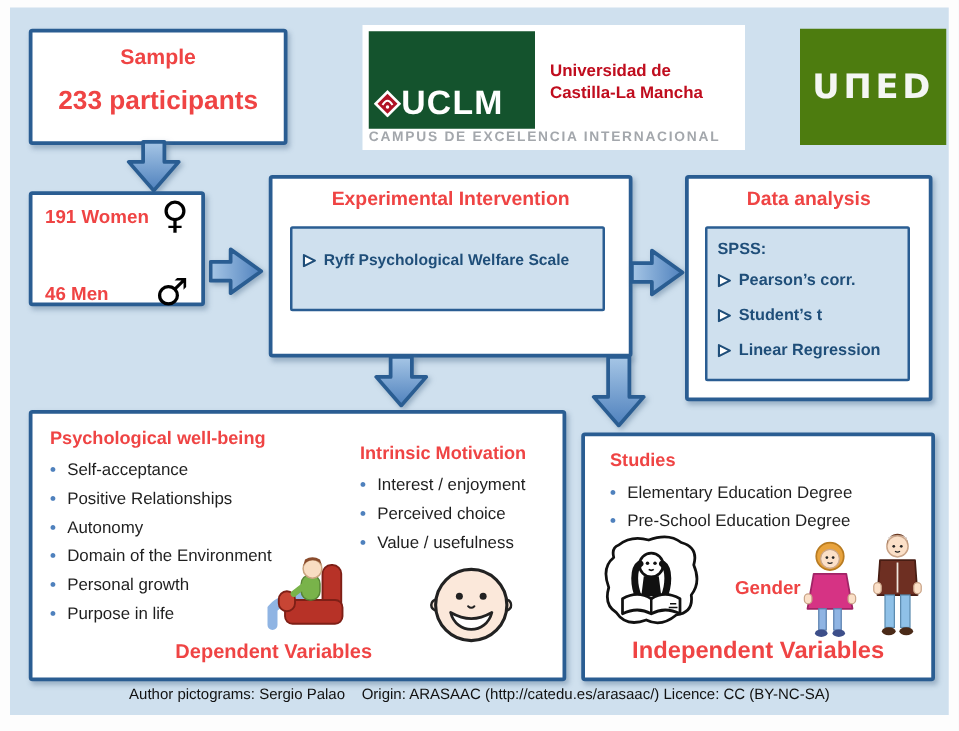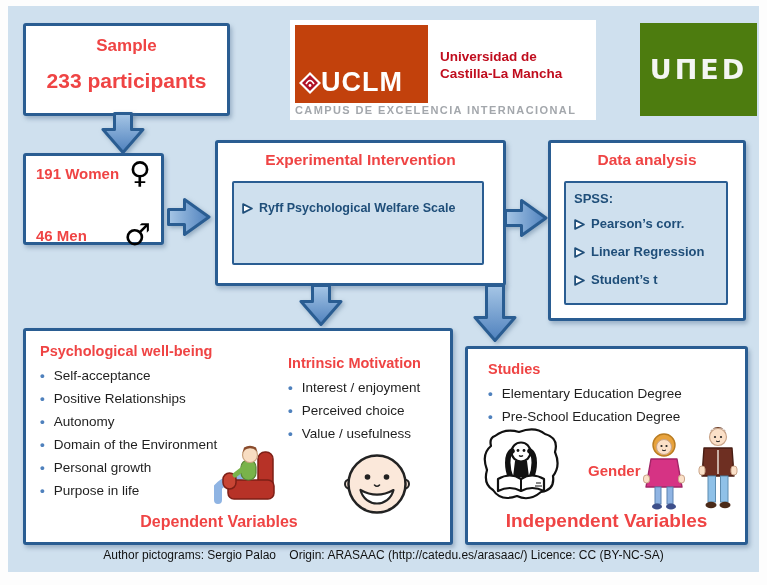--- a/index.html
+++ b/index.html
@@ -20,32 +20,32 @@
   
   #gender-box{left:23px;top:153px;width:141px;height:92px;display:flex;flex-direction:column;justify-content:space-around;padding:2px 0;box-sizing:border-box;gap:32px;}
   .grow{display:flex;align-items:center;justify-content:space-between;padding:0 10px;}
   .grow .lbl{font-size:15px;}
   .gsym{font-family:"DejaVu Sans",sans-serif;font-weight:bold;color:#000;}
   #female-symbol{font-size:30px;line-height:30px;}
   #male-symbol{font-size:30px;line-height:30px;}
 
   
   #uclm-panel{position:absolute;left:290px;top:20px;width:306px;height:100px;background:#ffffff;}
-  #uclm-redbox{position:absolute;left:5px;top:5px;width:133px;height:78px;background:#c2410c;}
+  #uclm-redbox{position:absolute;left:5px;top:5px;width:133px;height:78px;background:#14532d;}
   #uclm-acronym{position:absolute;left:26px;bottom:5px;color:#fff;font-weight:bold;font-size:27px;letter-spacing:1px;}
   #uclm-diamond{position:absolute;left:4px;bottom:9px;}
   #uclm-name{position:absolute;left:150px;top:28px;color:#c00d1e;font-weight:bold;font-size:13.5px;line-height:17px;}
   #uclm-campus{position:absolute;left:5px;top:84px;width:298px;color:#a3a7ac;font-weight:bold;font-size:11px;letter-spacing:1.4px;}
   #uned-box{position:absolute;left:640px;top:23px;width:117px;height:93px;background:#4d7c0f;display:flex;align-items:center;justify-content:center;}
   #uned-acronym{color:#f4f6f3;font-weight:600;font-size:27px;letter-spacing:3px;font-family:"DejaVu Sans",sans-serif;}
 
   
   #exp-box{left:215px;top:140px;width:285px;height:140px;}
   #exp-box .title{text-align:center;margin-top:8px;font-size:15.5px;}
-  #exp-inner{left:14px;top:38px;width:252px;height:84px;padding:12px 0 0 8px;box-sizing:border-box;}
+  #exp-inner{left:14px;top:38px;width:252px;height:68px;padding:12px 0 0 8px;box-sizing:border-box;}
   .arrow-item{display:flex;align-items:center;gap:6px;font-size:12.5px;font-weight:bold;color:#1f4e79;line-height:26px;}
 
   
   #data-box{left:548px;top:140px;width:192px;height:175px;}
   #data-box .title{text-align:center;margin-top:8px;font-size:15.5px;}
   #data-inner{left:13px;top:38px;width:164px;height:124px;padding:8px 0 0 8px;box-sizing:border-box;}
   #data-inner .sw{font-size:13px;font-weight:bold;color:#1f4e79;margin-bottom:4px;}
   #data-inner .arrow-item{font-size:13px;line-height:28px;}
 
   
@@ -156,27 +156,27 @@
       <div class="arrow-item">
         <svg width="11" height="11" viewBox="0 0 10 10">
             <path d="M1,1 L9,5 L1,9 Z" fill="#ffffff" stroke="#1f4e79" stroke-width="1.6" stroke-linejoin="round"></path>
           </svg>
         <span>Pearson’s corr.</span>
       </div>
       <div class="arrow-item">
         <svg width="11" height="11" viewBox="0 0 10 10">
             <path d="M1,1 L9,5 L1,9 Z" fill="#ffffff" stroke="#1f4e79" stroke-width="1.6" stroke-linejoin="round"></path>
           </svg>
-        <span>Linear Regression</span>
+        <span>Student’s t</span>
       </div>
       <div class="arrow-item">
         <svg width="11" height="11" viewBox="0 0 10 10">
             <path d="M1,1 L9,5 L1,9 Z" fill="#ffffff" stroke="#1f4e79" stroke-width="1.6" stroke-linejoin="round"></path>
           </svg>
-        <span>Student’s t</span>
+        <span>Linear Regression</span>
       </div>
     </div>
   </div>
 
   <svg class="picto shadowed" style="left:298px;top:284px" width="46" height="42" viewBox="0 0 46 42">
     <path d="M14.5,1.5 H31.5 V17.5 H43 L23,40.5 L3,17.5 H14.5 Z" fill="url(#ag1)" stroke="#2a5d92" stroke-width="3" stroke-linejoin="round"></path>
   </svg>
   <svg class="picto shadowed" style="left:472px;top:284px" width="46" height="58" viewBox="0 0 46 58">
     <path d="M14.5,1.5 H31.5 V33.5 H43 L23,56.5 L3,33.5 H14.5 Z" fill="url(#ag1)" stroke="#2a5d92" stroke-width="3" stroke-linejoin="round"></path>
   </svg>

